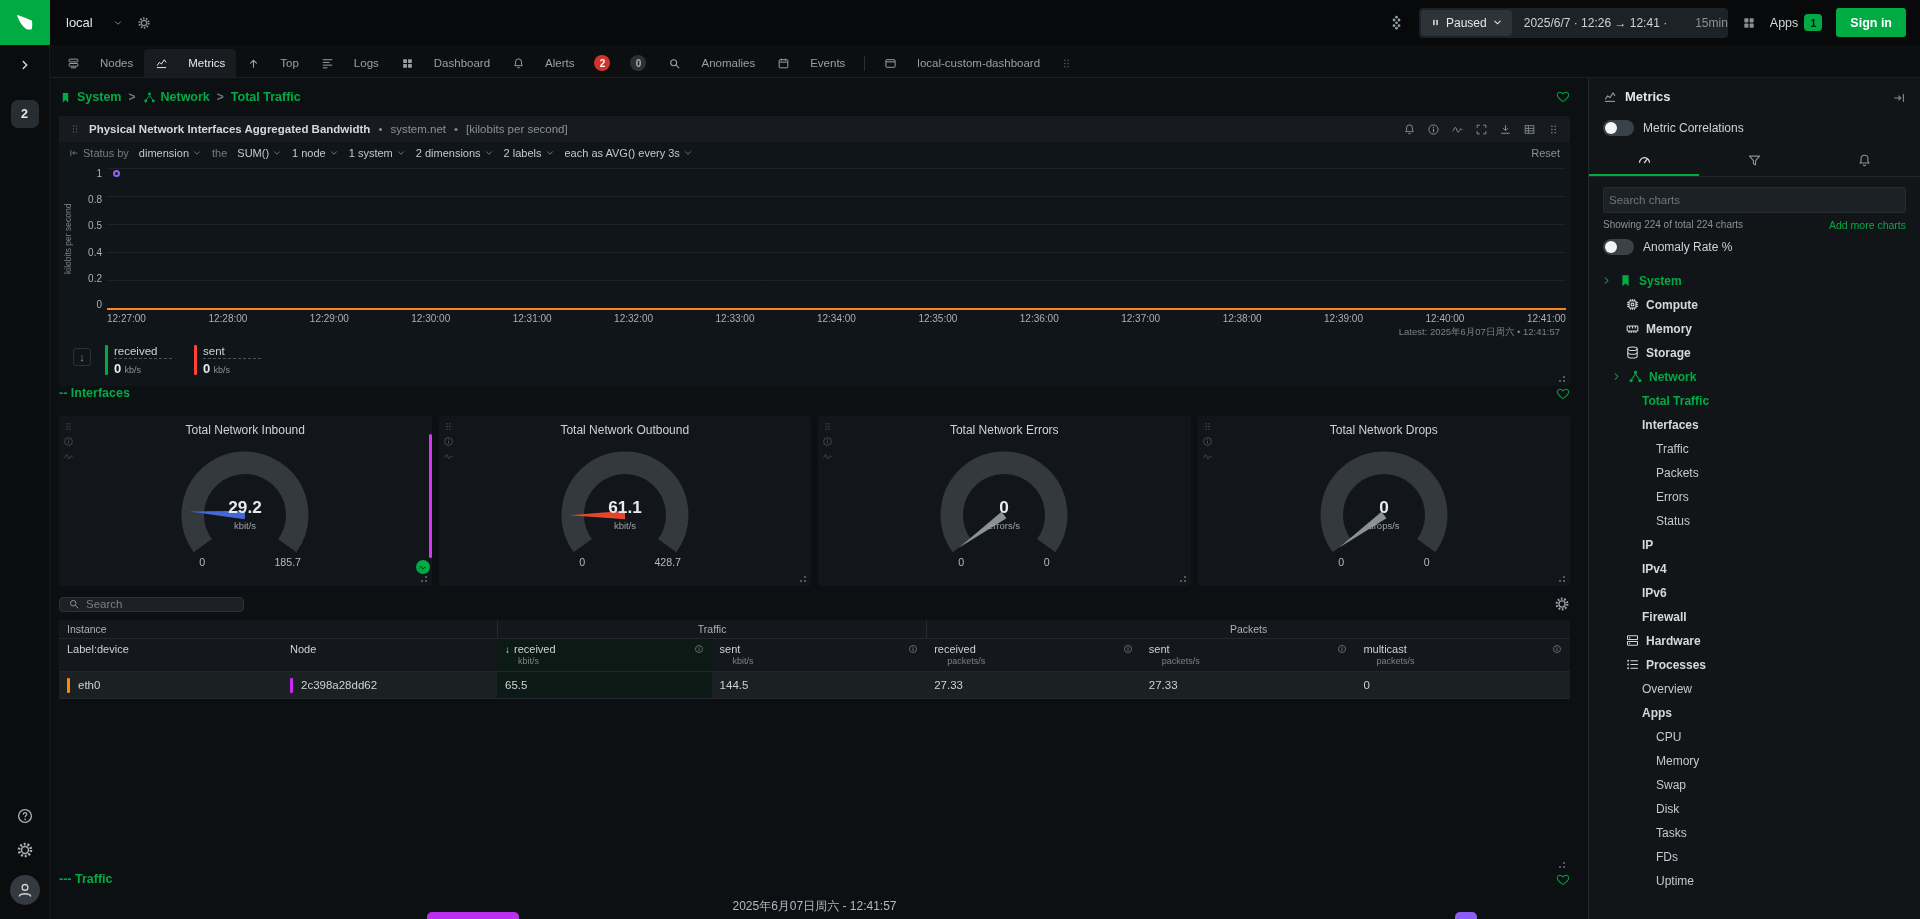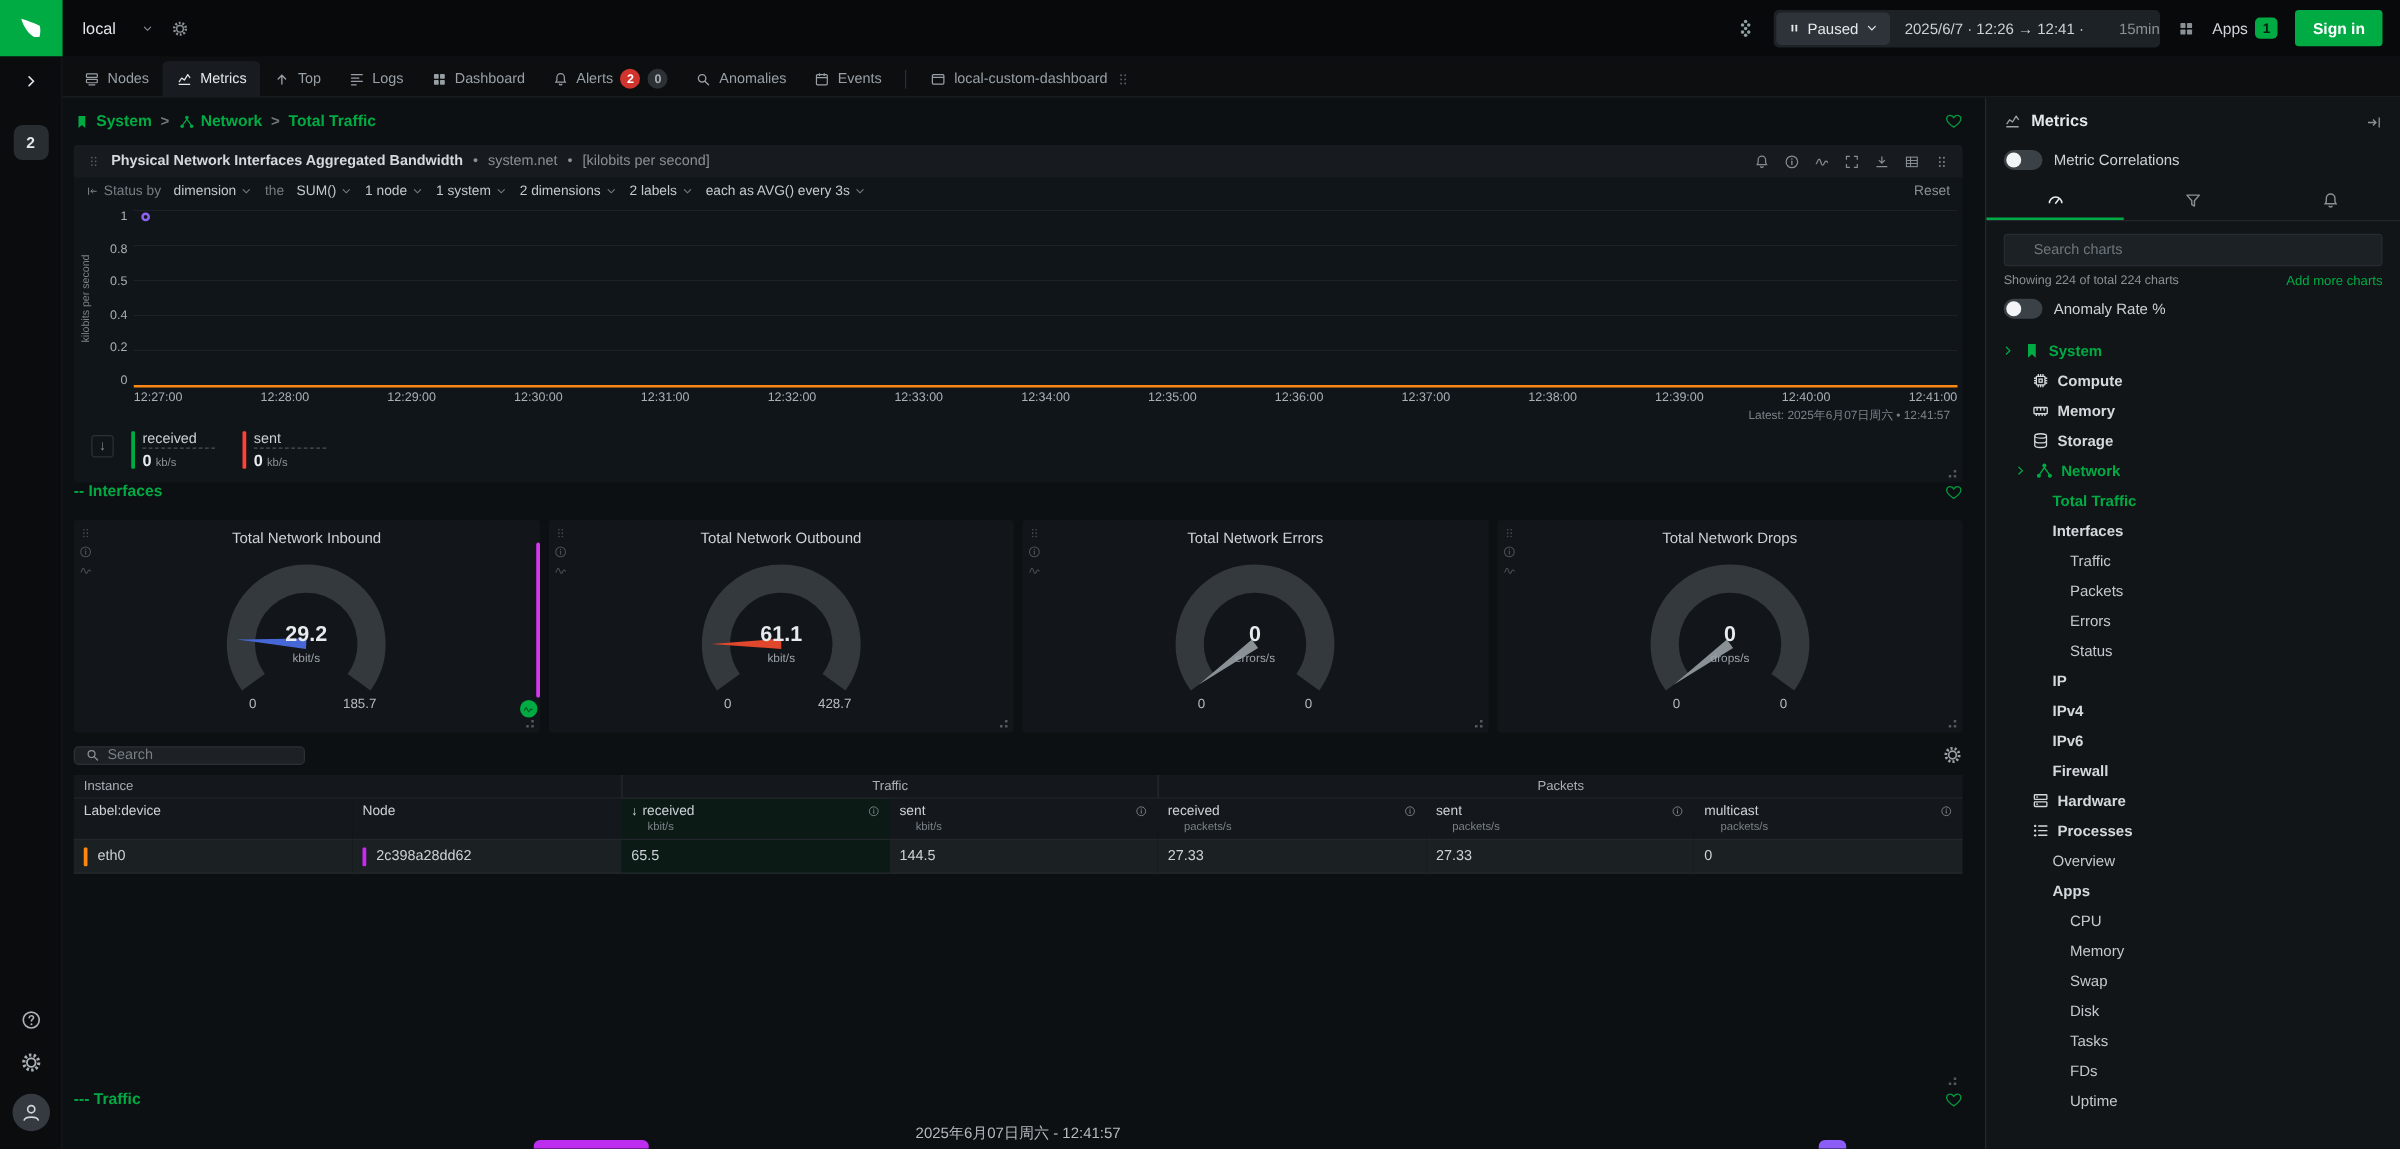--- a/index.html
+++ b/index.html
@@ -34,21 +34,21 @@
   .tpause{display:flex;align-items:center;gap:5px;background:#2d3338;border-radius:4px;height:26px;margin:2px;padding:0 9px;color:#e4e8eb;font-size:12px;cursor:pointer}
   .tpause .ic{width:11px;height:11px}
   .trange{padding:0 10px;color:#ccd2d7;font-size:12px;white-space:nowrap;cursor:pointer}
   .tdur{color:#8a9196;font-size:12px;padding-left:18px}
   .tb-grid{color:#8a9196}
   .tlive{display:flex;align-items:center;gap:6px;color:#cfd5da;font-size:12.5px;cursor:pointer}
   .livebdg{background:var(--green);color:#06220f;border-radius:4px;min-width:18px;height:17px;display:inline-flex;align-items:center;justify-content:center;font-size:11px;font-style:normal}
   .tb-signin{background:var(--green);color:#fff;border:none;border-radius:3px;height:29px;padding:0 14px;font-size:12.5px;font-weight:700;cursor:pointer;font-family:inherit}
   
   .tabbar{position:absolute;left:50px;right:0;top:45px;height:33px;background:var(--bg-tab);border-bottom:1px solid var(--line2);display:flex;align-items:flex-end;padding:0 6px}
-  .tab{display:flex;align-items:center;gap:6px;height:28px;padding:0 11px;color:#98a0a6;font-size:11.5px;cursor:pointer;border-radius:4px 4px 0 0;white-space:nowrap}
+  .tab{display:flex;align-items:center;gap:20px;height:28px;padding:0 11px;color:#98a0a6;font-size:11.5px;cursor:pointer;border-radius:4px 4px 0 0;white-space:nowrap}
   .tab .ic{width:13px;height:13px}
   .tab.active{background:#181c20;color:#e6e9eb}
   .bdg{min-width:16px;height:16px;border-radius:50%;display:inline-flex;align-items:center;justify-content:center;font-size:10px;font-weight:700}
   .bdg.crit{background:var(--crit);color:#fff}
   .bdg.warn{background:#2c3136;color:#aab0b6}
   .tab-div{width:1px;height:15px;background:#2a2f34;margin:0 8px 6px}
   .tab .grip{opacity:.55}
   
   .main{position:absolute;left:50px;top:78px;width:1538px;height:841px;display:flex;flex-direction:column;padding:0 18px 0 9px;overflow:hidden}
   .bc-row{height:38px;display:flex;align-items:center;gap:7px}
@@ -133,21 +133,21 @@
   .rp-head{display:flex;align-items:center;gap:8px;padding:11px 14px 7px;color:#e4e7ea;font-size:13px;font-weight:700}
   .rp-head .hic{color:#9aa1a7}
   .rp-colla{margin-left:auto;color:#8a9196;cursor:pointer}
   .rp-row{display:flex;align-items:center;gap:9px;padding:8px 14px;font-size:12px;color:#ccd2d7}
   .toggle{width:31px;height:16px;border-radius:9px;background:#3a4147;position:relative;flex:none;cursor:pointer}
   .toggle::after{content:"";position:absolute;left:2px;top:2px;width:12px;height:12px;border-radius:50%;background:#f2f4f5}
   .rp-tabs{display:flex;border-bottom:1px solid #22272b;margin-top:2px}
   .rptab{flex:1;height:30px;display:flex;align-items:center;justify-content:center;color:#8a9196;cursor:pointer}
   .rptab .ic{width:15px;height:15px}
   .rptab.active{color:#e6e9eb;border-bottom:2px solid var(--green);margin-bottom:-1px}
-  .rp-search{margin:10px 14px 6px;height:26px;background:#1c2125;border:1px solid #262c31;border-radius:3px;color:#ccd2d7;font-size:11.5px;padding:0 23px;outline:none;font-family:inherit}
+  .rp-search{margin:10px 14px 6px;height:26px;background:#1c2125;border:1px solid #262c31;border-radius:3px;color:#ccd2d7;font-size:11.5px;padding:0 5px;outline:none;font-family:inherit}
   .rp-search::placeholder{color:#6f777d}
   .rp-meta{display:flex;align-items:center;justify-content:space-between;padding:0 14px;font-size:10px;color:#8a9196}
   .rp-add{color:var(--green);font-size:10.5px;cursor:pointer}
   .rp-tree{margin-top:6px;overflow:hidden;flex:1}
   .titem{height:24px;display:flex;align-items:center;gap:6px;font-size:12px;color:#c3c9ce;cursor:pointer}
   .titem.b{font-weight:700;color:#d4d9dd}
   .titem.grn{color:var(--green)}
   .titem .tchev{color:inherit;width:11px;height:11px;flex:none}
   .titem .tic{width:15px;height:15px;flex:none}
   .lv0{padding-left:12px}.lv1{padding-left:36px}.lv2{padding-left:53px}.lv3{padding-left:67px}

